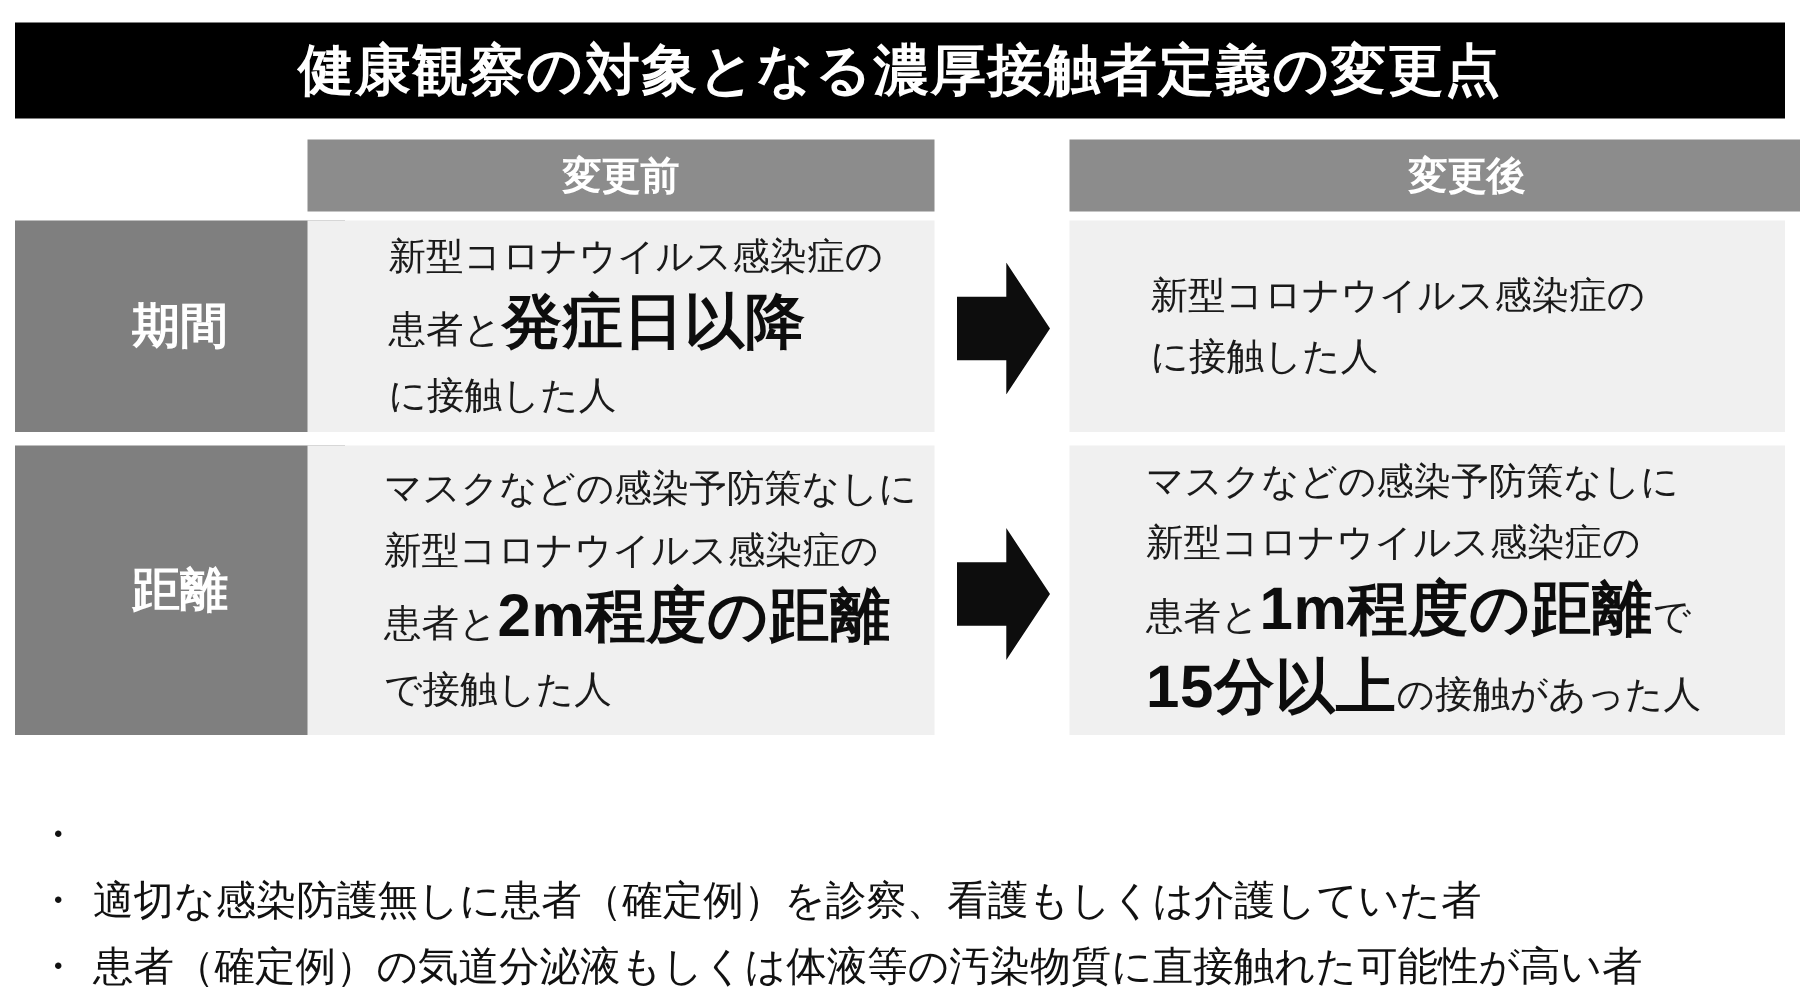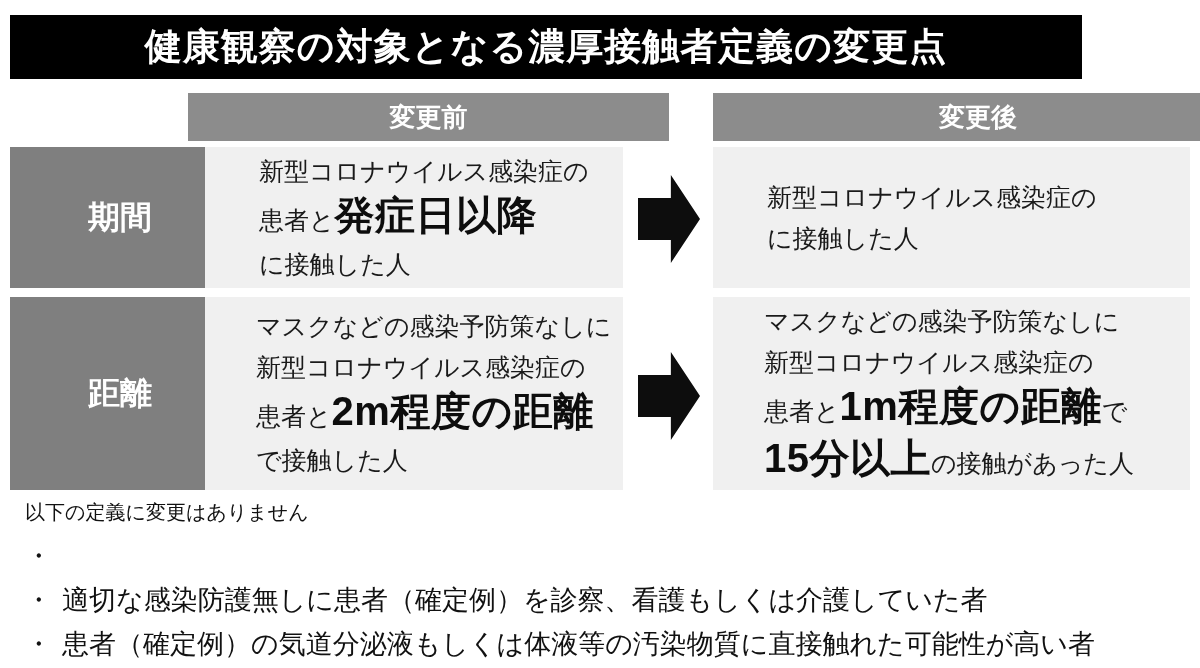--- a/index.html
+++ b/index.html
@@ -1,30 +1,30 @@
 <!DOCTYPE html>
 <html><head>
 <meta charset="utf-8">
 <style>
   html,body{margin:0;padding:0;background:#ffffff;}
   .page{
     position:relative;width:1200px;height:668px;background:#ffffff;overflow:hidden;
     font-family:"Liberation Sans","DejaVu Sans",sans-serif;color:#1a1a1a;
   }
   .title-bar{
-    position:absolute;left:10px;top:15px;width:1072px;height:64px;background:#000000;
+    position:absolute;left:10px;top:15px;width:1180px;height:64px;background:#000000;
     display:flex;align-items:center;justify-content:center;
     color:#ffffff;font-size:37px;font-weight:700;letter-spacing:1px;white-space:nowrap;text-align:center;
   }
   .col-header{
     position:absolute;top:93px;height:48px;background:#8c8c8c;
     display:flex;align-items:center;justify-content:center;
     color:#ffffff;font-size:26px;font-weight:700;white-space:nowrap;
   }
-  .col-header.before{left:188px;width:481px;}
+  .col-header.before{left:205px;width:418px;}
   .col-header.after{left:713px;width:530px;}
   .row-label{
     position:absolute;left:10px;width:220px;background:#7f7f7f;
     display:flex;align-items:center;justify-content:center;
     color:#ffffff;font-size:32px;font-weight:700;white-space:nowrap;
   }
   .row-label.r1{top:147px;height:141px;}
   .row-label.r2{top:297px;height:193px;}
   .cell{
     position:absolute;background:#f0f0f0;box-sizing:border-box;padding-left:18px;
@@ -90,21 +90,20 @@
 
   <div class="arrow a2"></div>
 
   <div class="cell r2 after">
     <div class="ln">マスクなどの感染予防策なしに</div>
     <div class="ln">新型コロナウイルス感染症の</div>
     <div class="ln has-em"><span>患者と</span><span class="em">1m程度の距離</span><span>で</span></div>
     <div class="ln has-em"><span class="em">15分以上</span><span>の接触があった人</span></div>
   </div>
 
-  <div class="note">以下の定義に変更はありません</div>
 
   <div class="bullets">
     <div class="bullet-line">
       <span class="bullet-dot">・</span>
     </div>
     <div class="bullet-line">
       <span class="bullet-dot">・</span>
       <span>適切な感染防護無しに患者（確定例）を診察、看護もしくは介護していた者</span>
     </div>
     <div class="bullet-line">

